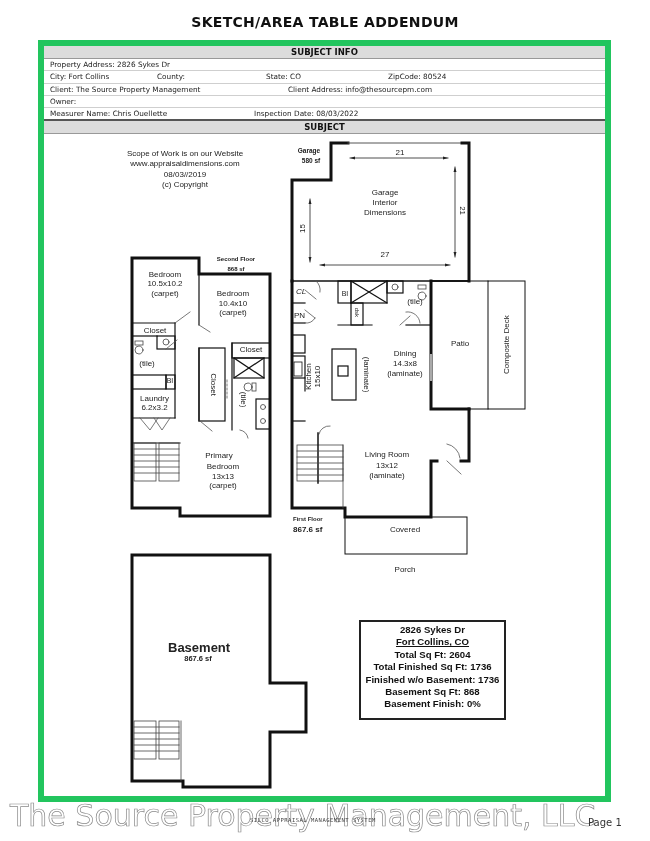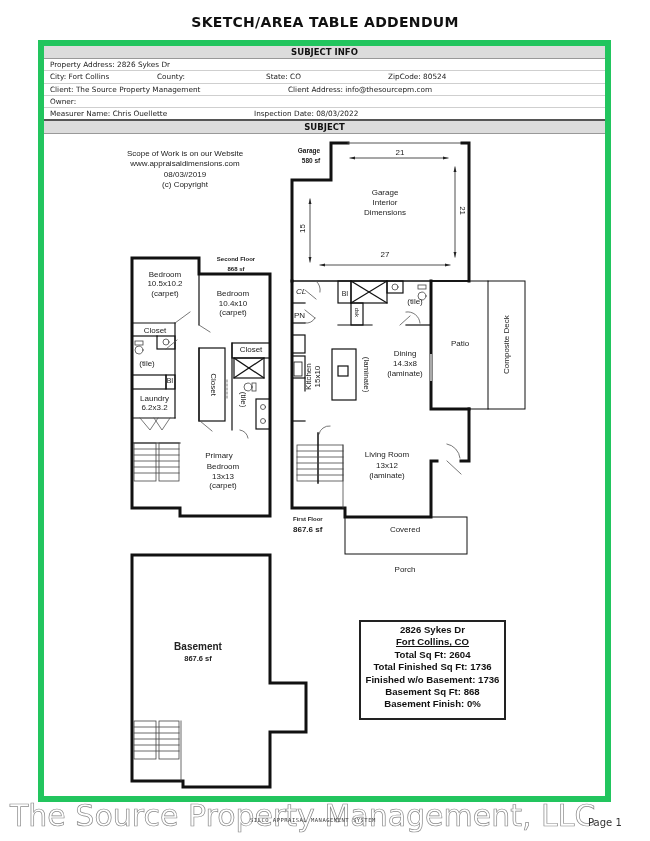--- a/index.html
+++ b/index.html
@@ -264,21 +264,21 @@
   <div class="txt lbl" style="left:352px; top:450px; width:70px;">Living Room</div>
   <div class="txt lbl" style="left:352px; top:461px; width:70px;">13x12</div>
   <div class="txt lbl" style="left:352px; top:471px; width:70px;">(laminate)</div>
   <div class="txt lbl" style="left:440px; top:339px; width:40px;">Patio</div>
   <div class="txt lbl" style="left:467px; top:340px; width:80px; transform:rotate(-90deg);">Composite Deck</div>
   <div class="txt lbl" style="left:380px; top:525px; width:50px;">Covered</div>
   <div class="txt lbl" style="left:380px; top:537px; width:50px;margin-top:28px;">Porch</div>
   <div class="txt bold" style="left:293px; top:516px; width:50px; font-size:6px; text-align:left;">First Floor</div>
   <div class="txt bold" style="left:293px; top:525px; width:50px; font-size:8px; text-align:left;">867.6 sf</div>
 
-  <div class="txt bold" style="left:168px; top:641px; width:60px; font-size:10px;">Basement</div>
+  <div class="txt bold" style="left:168px; top:641px; width:60px; font-size:13px;">Basement</div>
   <div class="txt bold" style="left:168px; top:655px; width:60px; font-size:7.5px;">867.6 sf</div>
 </div>
 
 <div class="summary">
   <div>2826 Sykes Dr</div>
   <div class="u">Fort Collins, CO</div>
   <div>Total Sq Ft: 2604</div>
   <div>Total Finished Sq Ft: 1736</div>
   <div>Finished w/o Basement: 1736</div>
   <div>Basement Sq Ft: 868</div>

